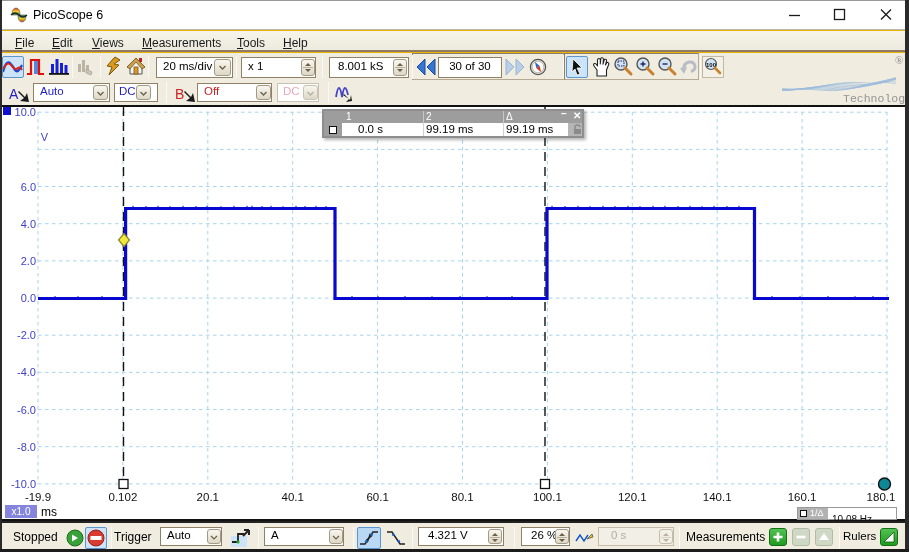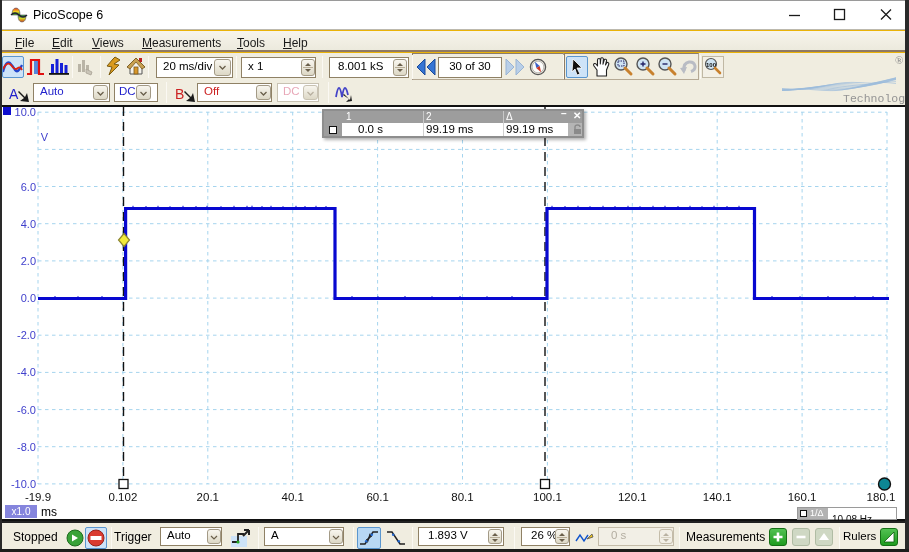--- a/index.html
+++ b/index.html
@@ -507,21 +507,21 @@
   </div>
   <div class="abs" style="left:385px;top:527px;width:23px;height:22px">
     <svg width="23" height="22" viewBox="0 0 23 22">
         <path d="M2,5 L7,5 L15,17 L20,17" fill="none" stroke="#222" stroke-width="1.5"></path>
         <circle cx="8.2" cy="7.7" r="1.3" fill="#26c"></circle>
         <circle cx="13.8" cy="14.3" r="1.3" fill="#26c"></circle>
       </svg>
   </div>
   <div class="vsep abs" style="left:412px;top:527px;height:22px"></div>
   <div class="abs combo" style="left:418px;top:527px;width:86px;height:19px;border-color:#8f8165">
-      <span class="txt" style="left:9px;top:1px">1.893 V</span>
+      <span class="txt" style="left:9px;top:1px">4.321 V</span>
     </div>
   <div class="abs spin" style="left:488px;top:529px;width:14px;height:15px;border-radius:3px">
     <svg width="12" height="13" viewBox="0 0 12 13">
         <path d="M3,5 L6,2 L9,5 Z" fill="#6a5f4b"></path>
         <path d="M3,8 L6,11 L9,8 Z" fill="#6a5f4b"></path>
         <line x1="1" y1="6.5" x2="11" y2="6.5" stroke="#b9ae98" stroke-width="1"></line>
       </svg>
   </div>
   <div class="vsep abs" style="left:514px;top:527px;height:22px"></div>
   <div class="abs combo" style="left:521px;top:527px;width:49px;height:19px;border-color:#8f8165">

